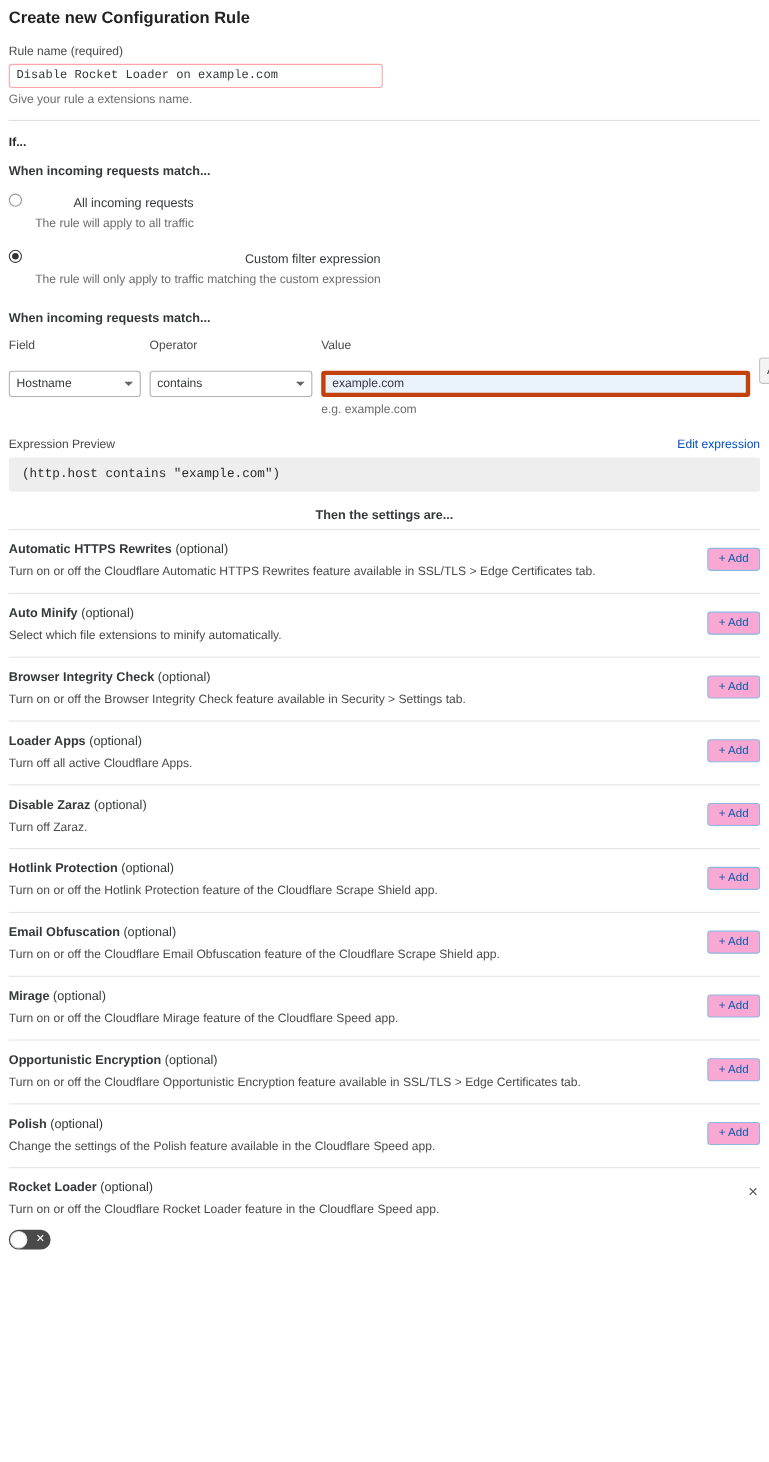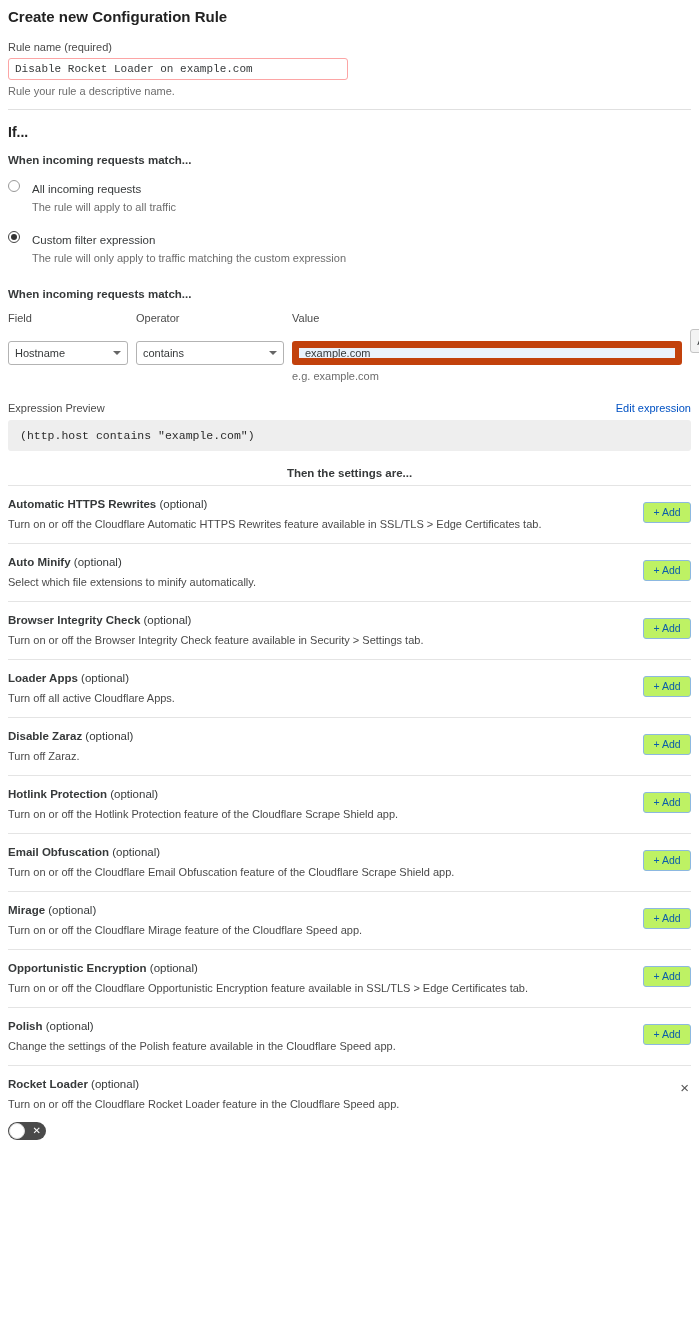--- a/index.html
+++ b/index.html
@@ -42,36 +42,37 @@
     color: #6d6d6d;
     margin-top: 5px;
   }
   .divider {
     border: none;
     border-top: 1px solid #e0e0e0;
     margin: 12px 0 0 0;
     height: 0;
   }
   .section-head {
-    font-size: 14px;
+    font-size: 11px;
     font-weight: bold;
     color: #222;
     margin-top: 14px;
     margin-bottom: 14px;
   }
   .subhead {
     font-size: 11.5px;
     font-weight: bold;
     color: #36393a;
     margin-bottom: 12px;
   }
   .radio-row {
     display: flex;
     align-items: flex-start;
     margin-bottom: 14px;
+    text-align: right;
   }
   .radio {
     width: 12px; height: 12px;
     border: 1px solid #999;
     border-radius: 50%;
     background: #fff;
     margin-right: 12px;
     margin-top: 2px;
     flex: none;
     position: relative;
@@ -118,21 +119,21 @@
     width: 0; height: 0;
     border-left: 4px solid transparent;
     border-right: 4px solid transparent;
     border-top: 4px solid #666;
   }
   .sel-field { width: 120px; }
   .sel-op { width: 148px; }
   .value-input {
     width: 390px;
     height: 24px;
-    border: 7px solid #c2410c;
+    border: 4px solid #c2410c;
     border-radius: 3px;
     background: #eaf2fb;
     font-size: 11px;
     padding: 0 6px;
     font-family: "Liberation Sans", sans-serif;
     color: #36393a;
   }
   .small-btn {
     height: 24px;
     min-width: 34px;
@@ -200,21 +201,21 @@
     margin-top: 8px;
   }
   .add-btn {
     position: absolute;
     right: 0;
     top: 16px;
     width: 48px;
     height: 21px;
     border: 1px solid #8cb8e0;
     border-radius: 3px;
-    background: #bef264;
+    background: #f9a8d4;
     color: #0b5cab;
     font-size: 10.5px;
     cursor: pointer;
     line-height: 1;
   }
   .close-x {
     position: absolute;
     right: 2px;
     top: 14px;
     font-size: 15px;
@@ -250,21 +251,21 @@
 </head>
 <body>
 
 <div class="page">
 
   <div class="title">Create new Configuration Rule</div>
 
   <div>
     <div class="field-label">Rule name (required)</div>
     <input class="text-input" value="Disable Rocket Loader on example.com" style="">
-    <div class="help-text">Rule your rule a descriptive name.</div>
+    <div class="help-text">Give your rule a extensions name.</div>
   </div>
 
   <hr class="divider">
 
   <div class="section-head">If...</div>
   <div class="subhead">When incoming requests match...</div>
 
   <div class="radio-row">
     <span class="radio"></span>
     <span class="radio-texts">

